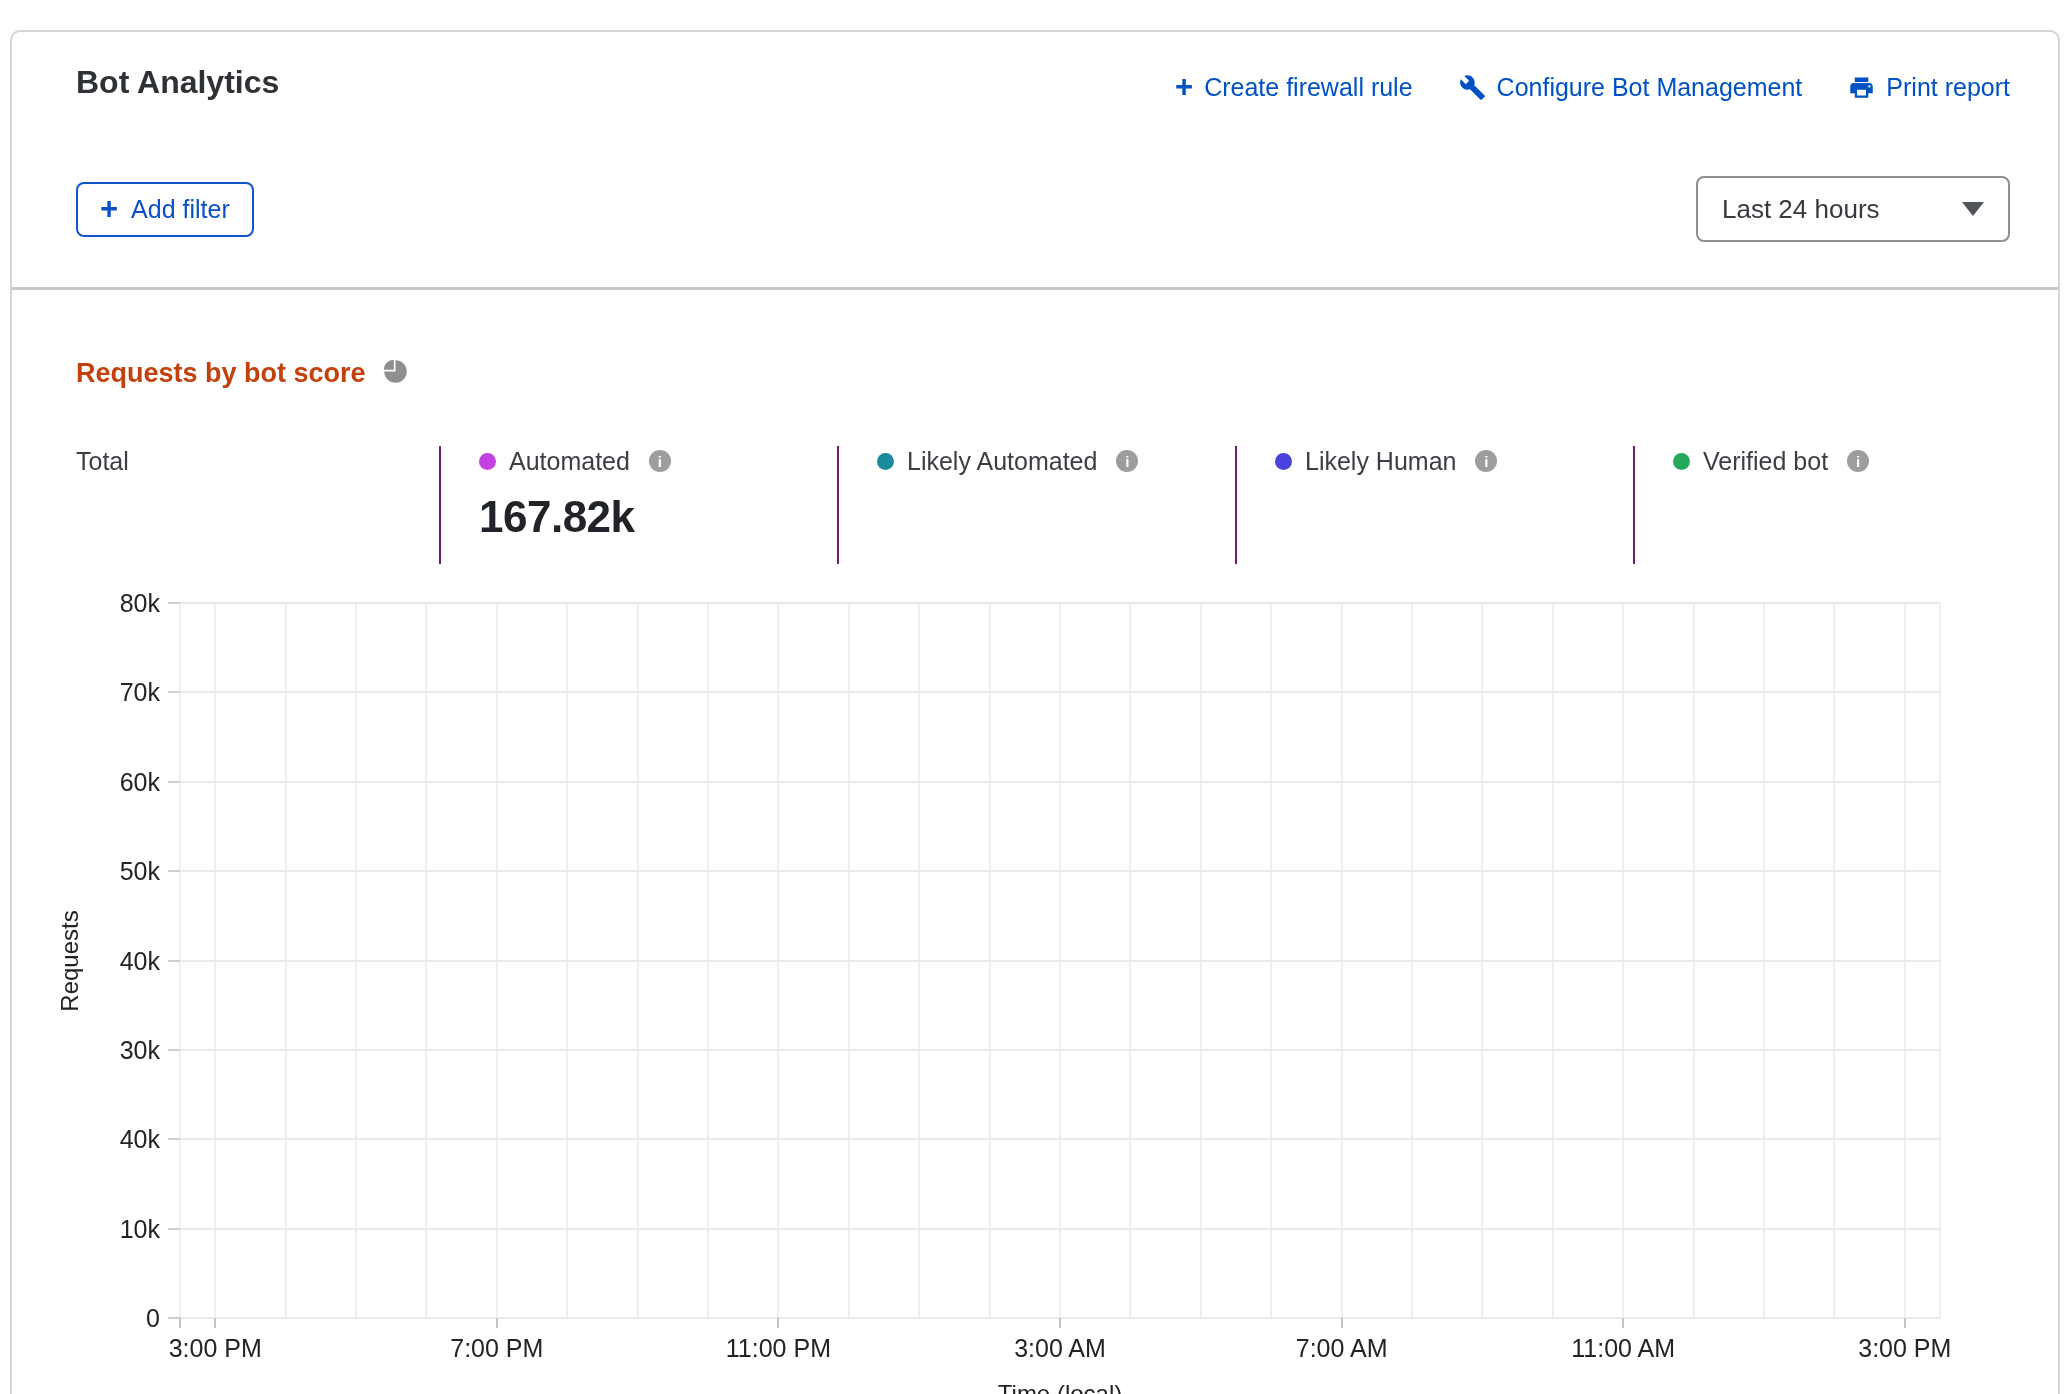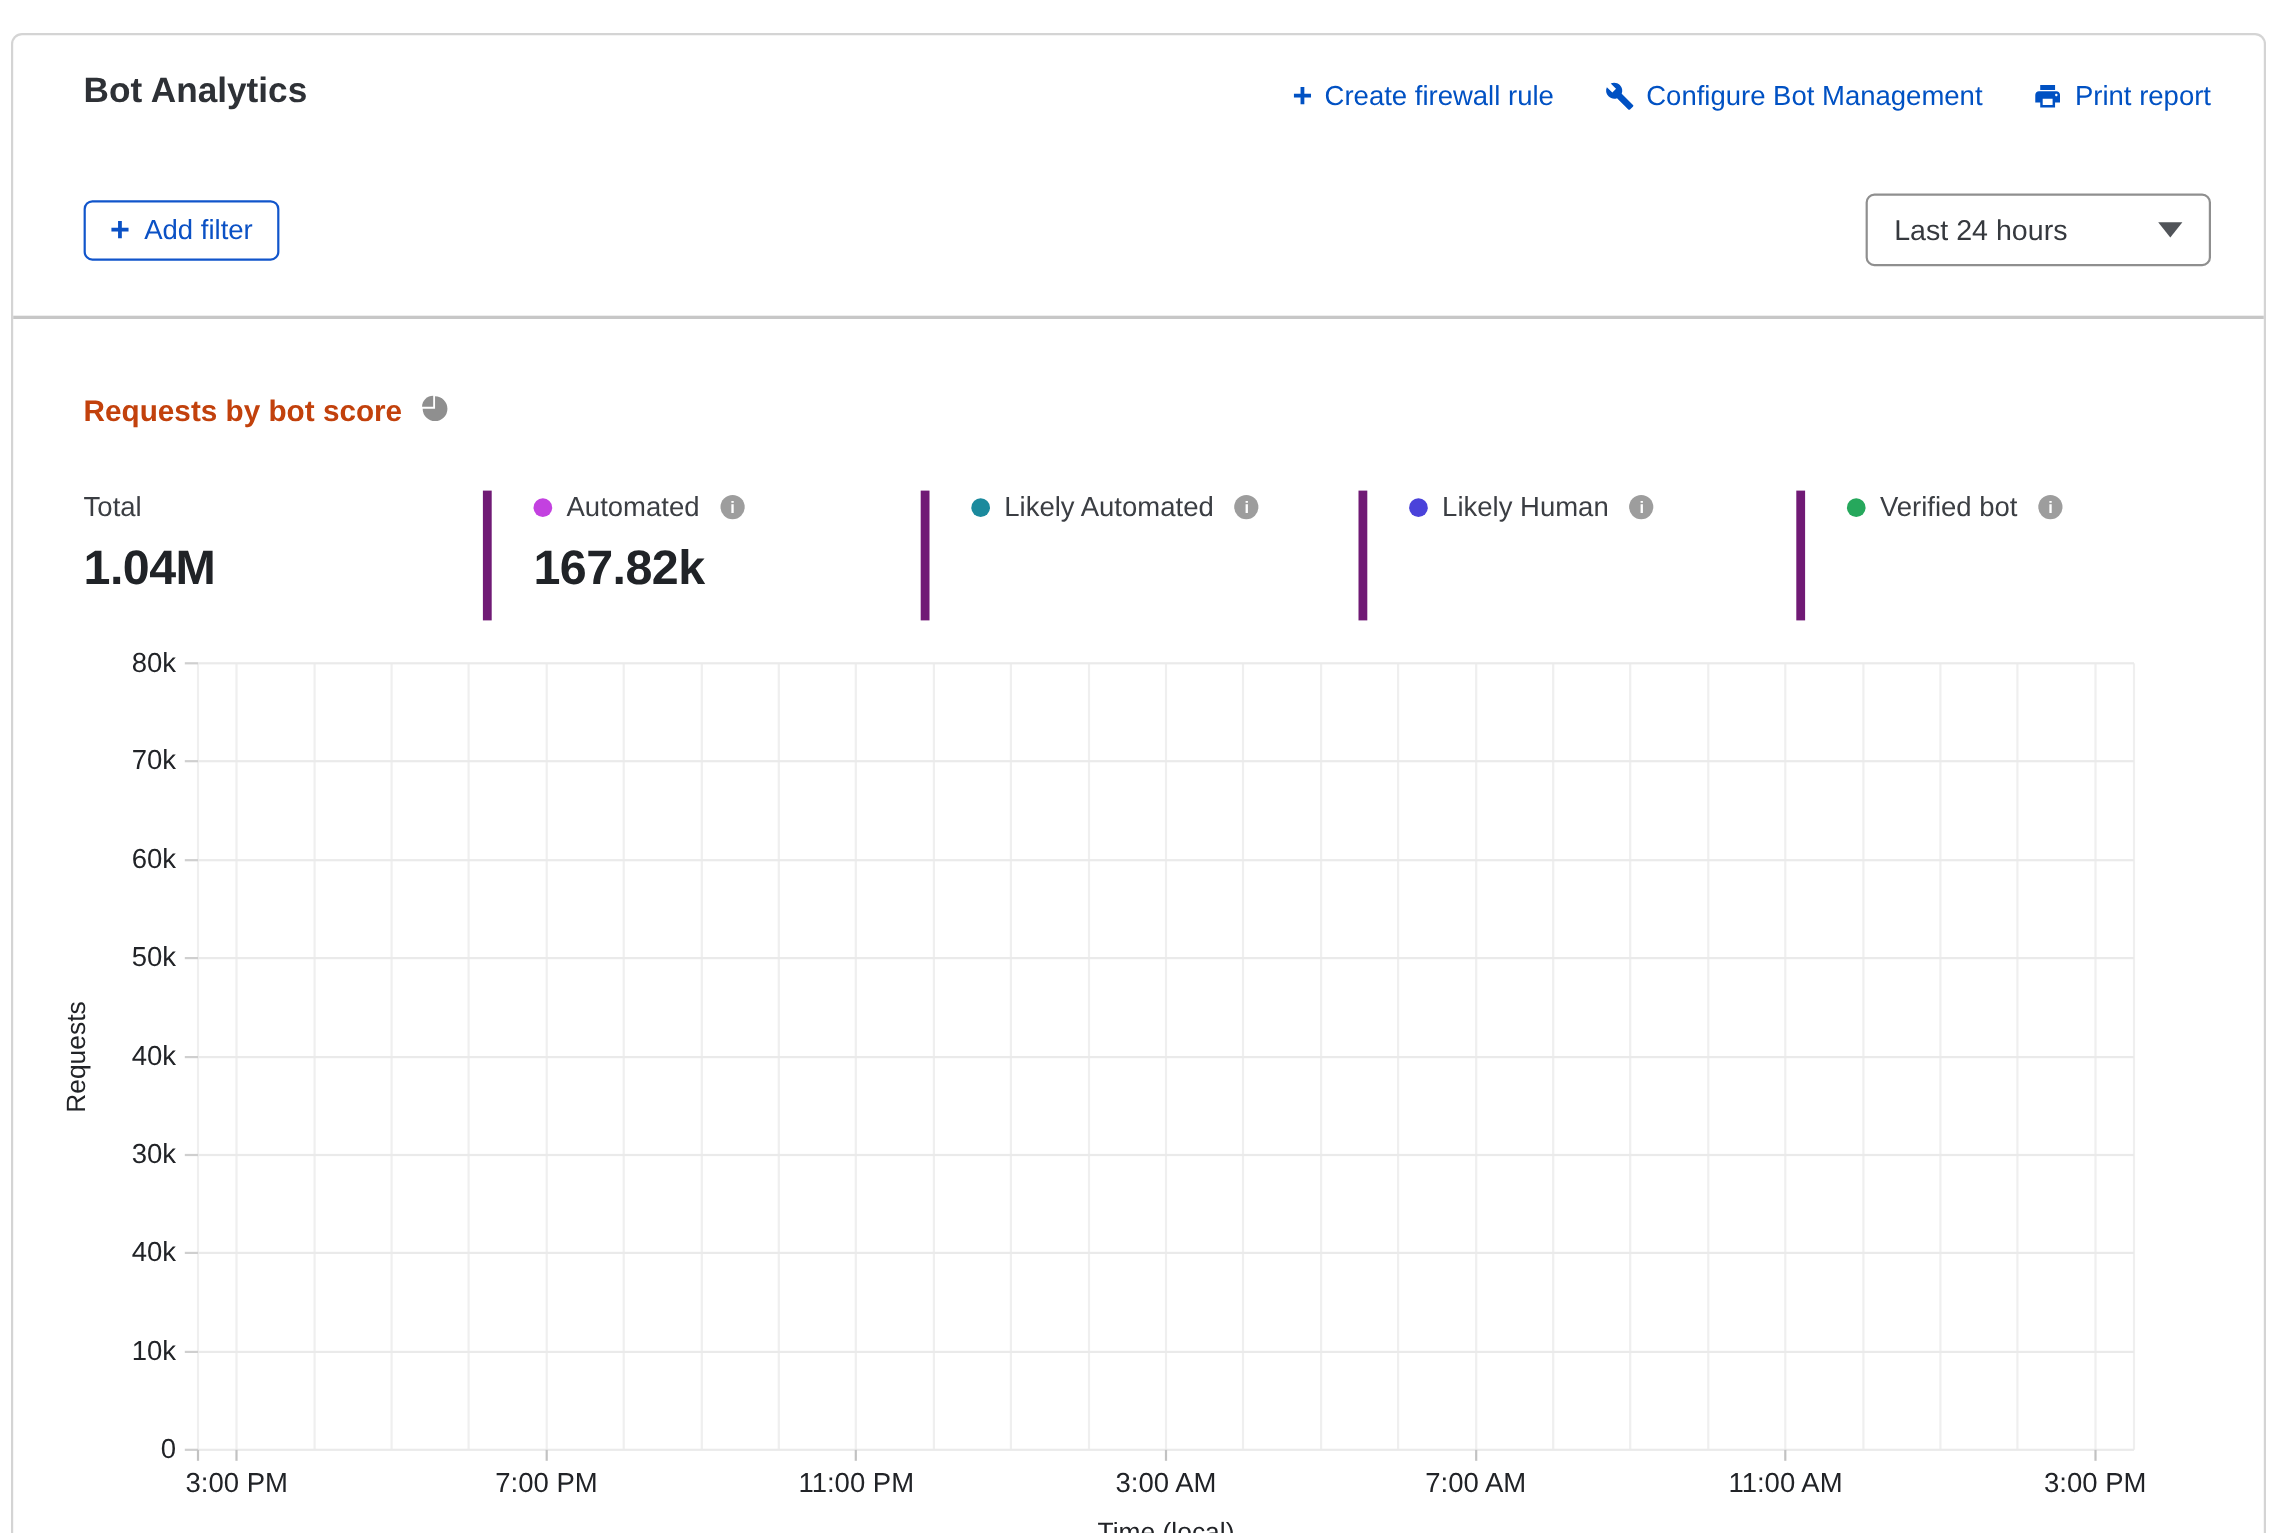--- a/index.html
+++ b/index.html
@@ -20,21 +20,21 @@
     font-size:26px;color:#36393e;cursor:pointer;box-sizing:border-box;}
   .caret{width:0;height:0;border-left:11px solid transparent;border-right:11px solid transparent;border-top:14px solid #515459;}
   .hdr-divider{position:absolute;left:0;right:0;top:255px;height:3px;background:#c7c7c7;}
   
   .section-title-row{position:absolute;left:64px;top:326px;display:flex;align-items:center;gap:16px;}
   .section-title{font-size:27px;font-weight:700;color:#c2410c;}
   
   .stats{position:absolute;left:64px;top:414px;display:flex;}
   .stat{width:398px;box-sizing:border-box;padding-bottom:22px;}
   .stat:first-child{width:363px;}
-  .stat + .stat{border-left:8px solid #701a75;padding-left:38px;}
+  .stat + .stat{border-left:2px solid #701a75;padding-left:38px;}
   .stat-head{display:flex;align-items:center;gap:13px;font-size:25px;color:#3b3e43;height:30px;}
   .dot{width:17px;height:17px;border-radius:50%;flex:0 0 auto;}
   .info{width:22px;height:22px;border-radius:50%;background:#9d9d9d;color:#fff;font-size:15px;font-weight:700;
     display:flex;align-items:center;justify-content:center;margin-left:6px;cursor:pointer;flex:0 0 auto;}
   .stat-value{margin-top:16px;font-size:44px;font-weight:700;color:#202327;letter-spacing:-0.5px;}
   
   .chart{position:absolute;left:168px;top:571px;width:1760px;height:715px;}
   .hgrid{position:absolute;left:0;right:0;height:2px;background:#eaeaea;transform:translateY(50%);}
   .vgrid{position:absolute;top:0;bottom:0;width:2px;background:#efefef;transform:translateX(-50%);}
   .ytick{position:absolute;left:-12px;width:12px;height:2px;background:#cfcfcf;transform:translateY(50%);}
@@ -97,21 +97,20 @@
         <path d="M10.5 10.5 L10.5 1.5 A9 9 0 0 0 1.5 10.5 Z"></path>
       </svg>
     </span>
   </div>
 
   <div class="stats">
     <div class="stat">
       <div class="stat-head">
         <span>Total</span>
       </div>
-      <div class="stat-value">1.04M</div>
     </div>
     <div class="stat">
       <div class="stat-head">
         <span class="dot" style="background: rgb(195, 65, 224);"></span>
         <span>Automated</span>
         <span class="info">i</span>
       </div>
       <div class="stat-value">167.82k</div>
     </div>
     <div class="stat">

